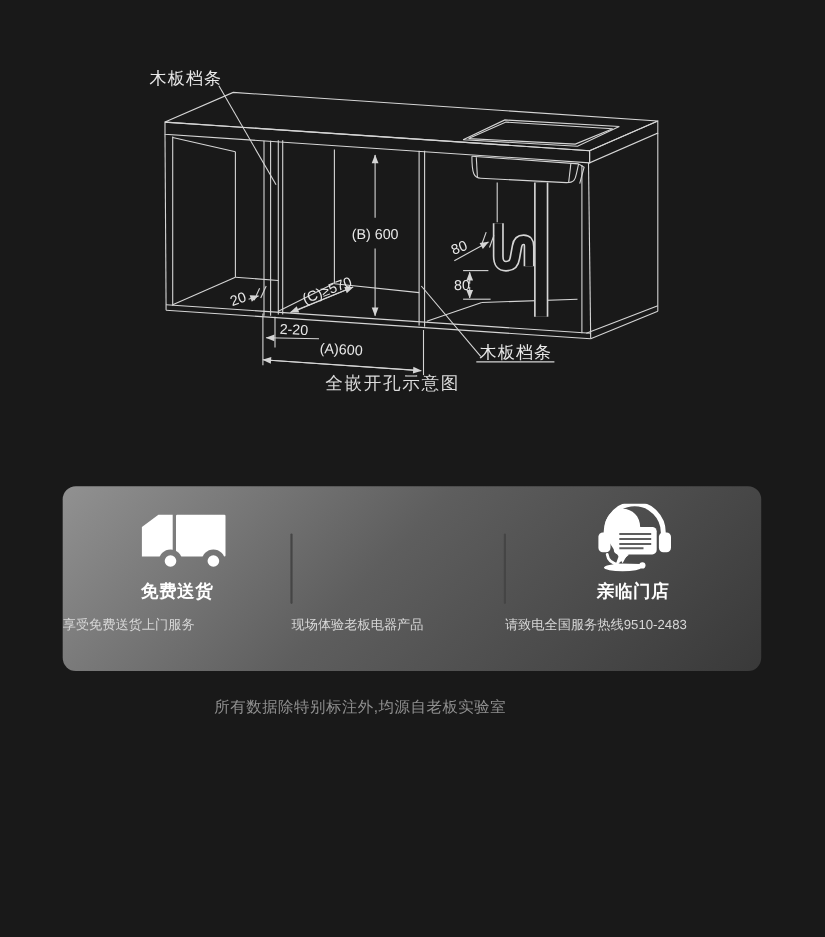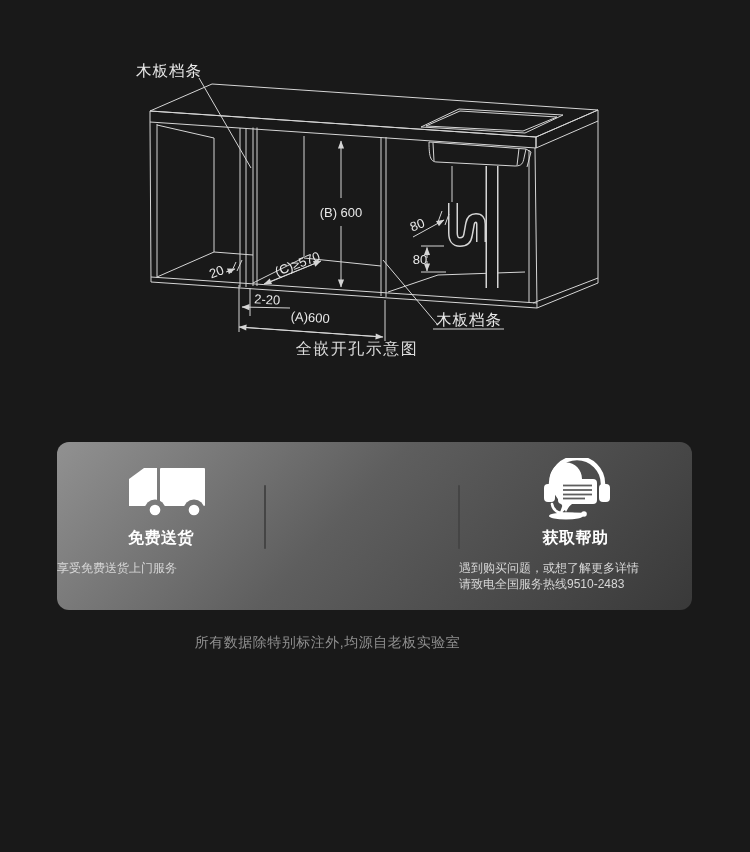--- a/index.html
+++ b/index.html
@@ -169,20 +169,21 @@
     </div>
 
     <div class="svc-divider divider-1"></div>
 
     <div class="svc-col c2">
       <svg class="svc-icon" style="left:281px;top:16px;" width="40" height="62" viewBox="0 0 40 62">
         <ellipse cx="20" cy="58" rx="17" ry="3.4" fill="#ffffff"></ellipse>
         <path d="M20,54 C14,42 4,34 4,21 C4,11.6 11,4.5 20,4.5 C29,4.5 36,11.6 36,21 C36,34 26,42 20,54 Z" fill="#ffffff"></path>
       </svg>
       <div class="svc-sub">
+        <div>现场体验老板电器产品</div>
       </div>
     </div>
 
     <div class="svc-divider divider-2"></div>
 
     <div class="svc-col c3">
       <svg class="svc-icon" style="left:80px;top:16px;" width="76" height="64" viewBox="0 0 76 64">
         <path d="M12,34 L12,26 A26,26 0 0 1 64,26 L64,34" stroke="#ffffff" stroke-width="4.5" fill="none" stroke-linecap="round"></path>
         <rect x="5" y="26" width="11" height="18" rx="4" fill="#ffffff"></rect>
         <rect x="60" y="26" width="11" height="18" rx="4" fill="#ffffff"></rect>
@@ -190,23 +191,22 @@
         <g stroke="#5e5e5e" stroke-width="1.8">
           <path d="M24,27.5 L53,27.5"></path>
           <path d="M24,32 L53,32"></path>
           <path d="M24,36.5 L53,36.5"></path>
           <path d="M24,40.5 L46,40.5"></path>
         </g>
         <path d="M24,46 L20,57 L33,46 Z" fill="#ffffff"></path>
         <path d="M13,46 Q14,54 24,55.5 L44,56" stroke="#ffffff" stroke-width="2.6" fill="none" stroke-linecap="round"></path>
         <circle cx="45" cy="56" r="2.8" fill="#ffffff"></circle>
       </svg>
-      <div class="svc-title">获取帮助</div>
+      <div class="svc-title">亲临门店</div>
       <div class="svc-sub">
-        <div>遇到购买问题，或想了解更多详情</div>
         <div>请致电全国服务热线9510-2483</div>
       </div>
     </div>
 
   </div>
 
   <div class="footnote">所有数据除特别标注外,均源自老板实验室</div>
 
 </div>
 

